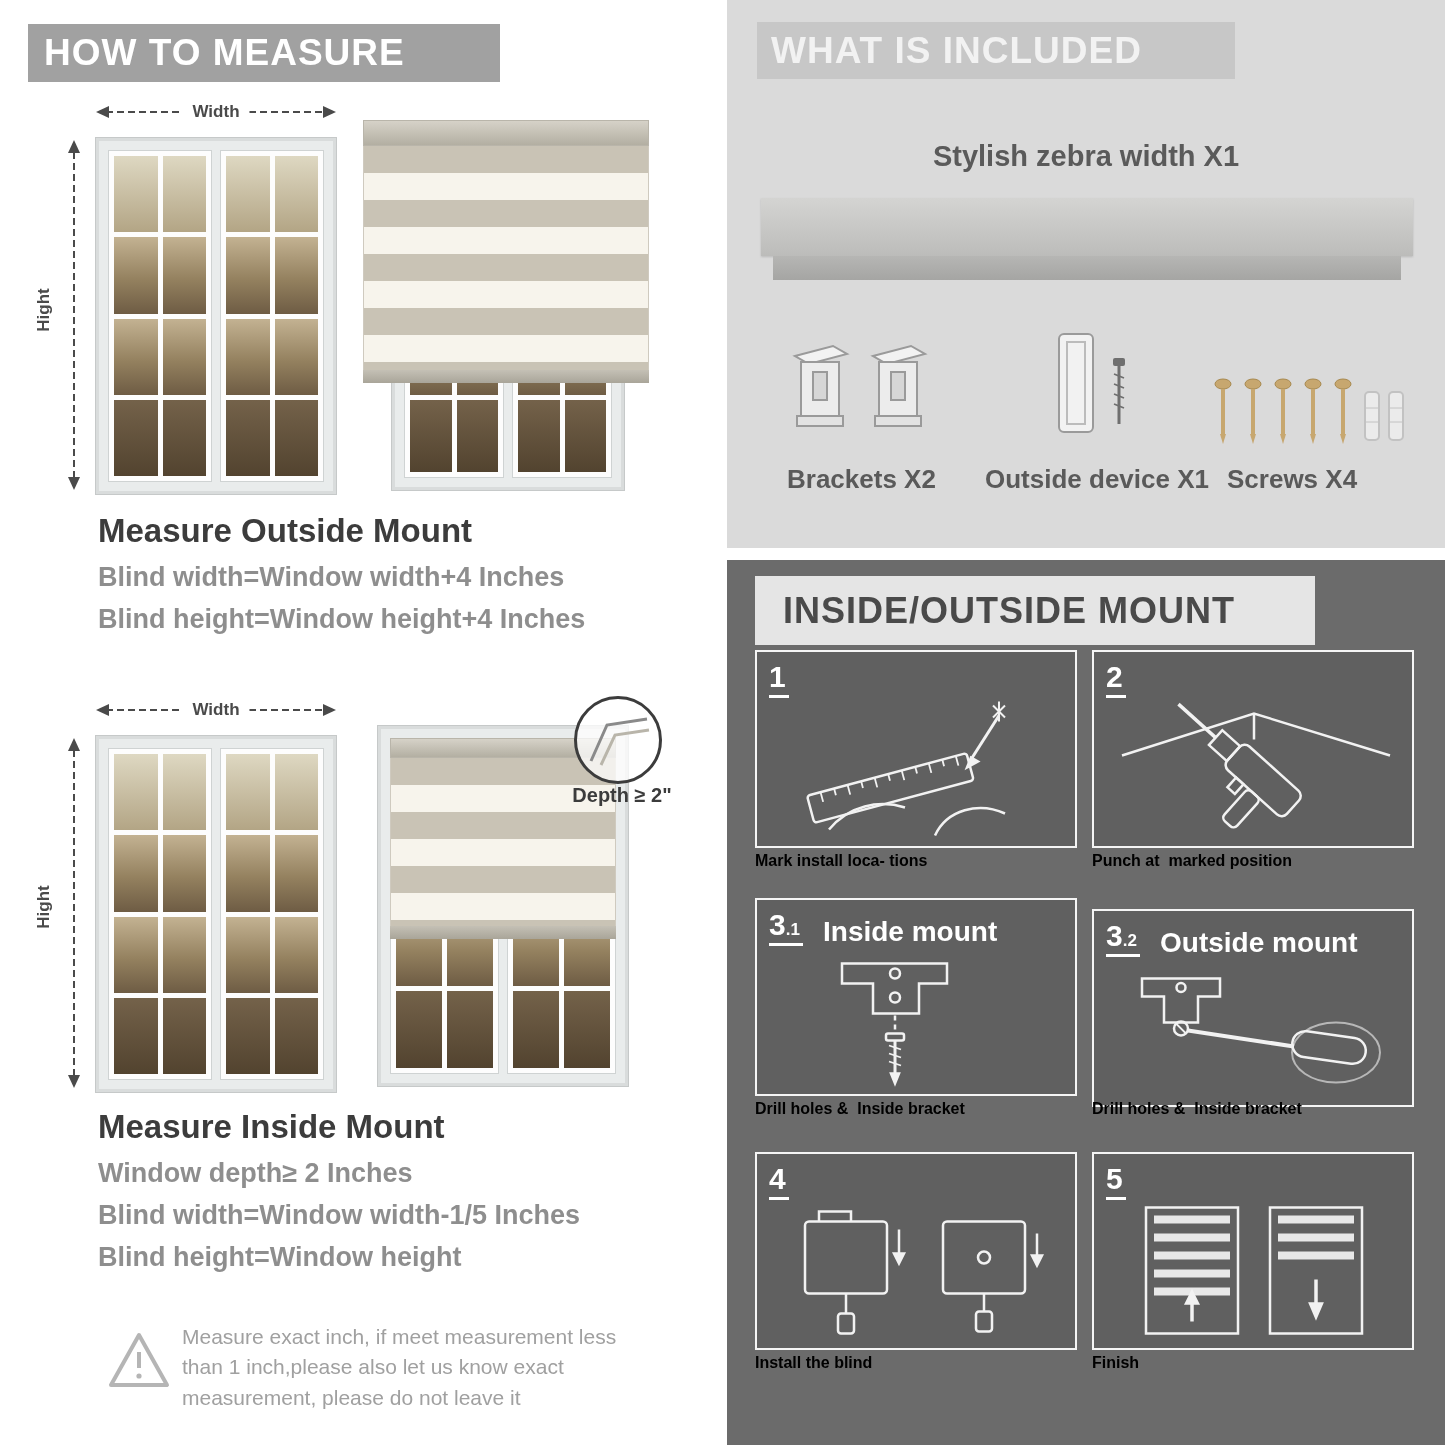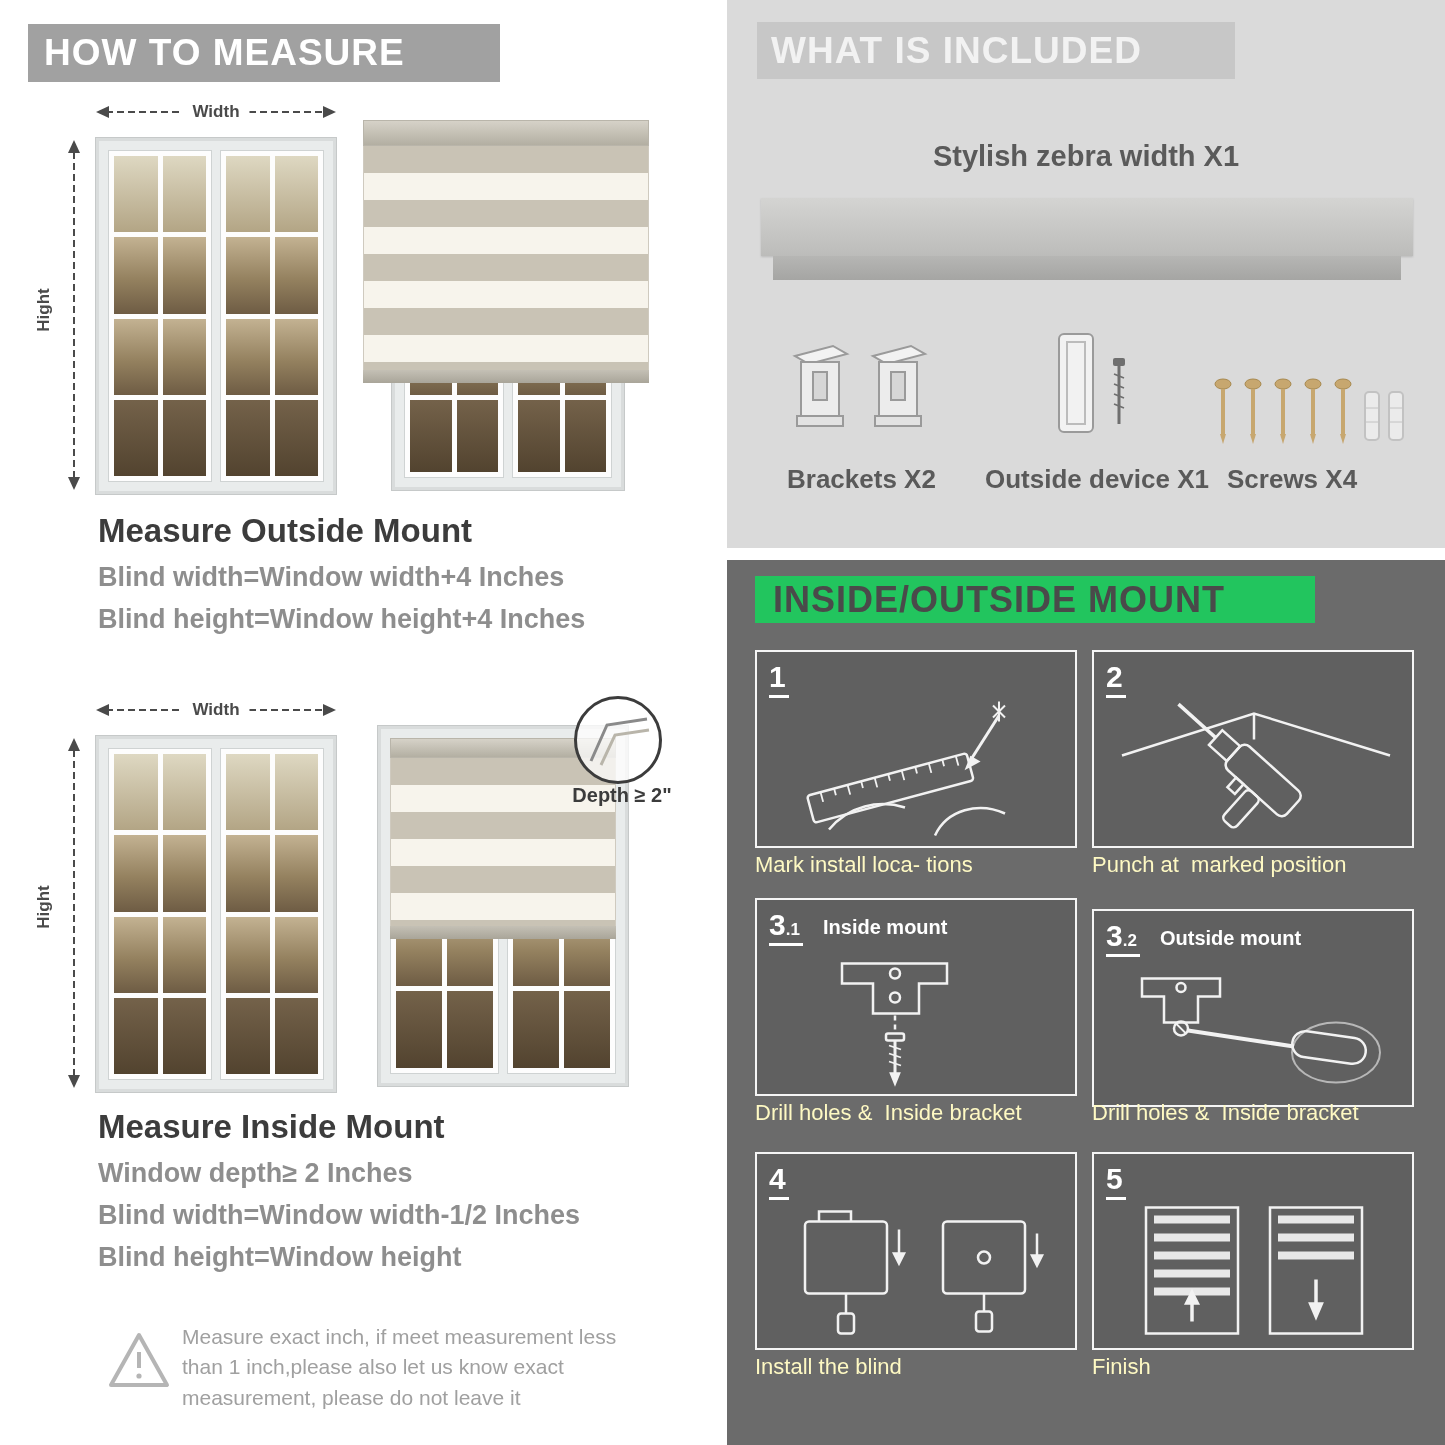--- a/index.html
+++ b/index.html
@@ -48,29 +48,29 @@
   .product-label{position:absolute;left:0;top:140px;width:718px;text-align:center;
     font-size:29px;font-weight:bold;color:#5a5a5a}
   .bar1{position:absolute;left:34px;top:198px;width:652px;height:58px;
     background:linear-gradient(180deg,#d4d4d2,#bcbcba);box-shadow:0 1px 2px rgba(0,0,0,.15)}
   .bar2{position:absolute;left:46px;top:256px;width:628px;height:24px;
     background:linear-gradient(180deg,#b6b6b4,#a5a5a3)}
   .item-label{position:absolute;top:464px;font-size:26px;font-weight:bold;color:#5a5a5a}
 
   
   .mount-panel{left:727px;top:560px;width:718px;height:885px;background:#6b6b6b}
-  .banner-mount{position:absolute;left:28px;top:16px;width:560px;height:47px;background:#22c55e;
-    color:#4a4a4a;font-size:36px;font-weight:bold;letter-spacing:1px;display:flex;align-items:center;padding-left:18px}
+  .banner-mount{position:absolute;left:28px;top:16px;width:560px;height:69px;background:#e5e5e5;
+    color:#4a4a4a;font-size:36px;font-weight:bold;letter-spacing:1px;display:flex;align-items:center;padding-left:28px}
   .step-panel{position:absolute;width:322px;height:198px;background:#606060;border:2px solid #f5f5f5}
   .step-num{position:absolute;left:12px;top:8px;color:#fff;font-size:30px;font-weight:bold;
     border-bottom:3px solid #fff;line-height:1.1;padding:0 3px 2px 0}
   .step-sub{font-size:17px}
-  .step-label{position:absolute;left:66px;top:16px;color:#fff;font-size:20px;font-weight:bold}
+  .step-label{position:absolute;left:66px;top:16px;color:#fff;font-size:28px;font-weight:bold}
   .step-art{position:absolute;left:10px;top:44px;width:300px;height:148px}
-  .step-caption{position:absolute;width:332px;color:#fef9c3;font-size:22px;font-weight:normal;white-space:pre-wrap}
+  .step-caption{position:absolute;width:332px;color:#000000;font-size:16px;font-weight:bold;white-space:pre-wrap}
 
   svg{display:block}
 </style>
 </head>
 <body>
 
 <div class="abs banner-left">HOW TO MEASURE</div>
 
 <div class="measure-h" style="left:96px;top:102px;width:240px">
   <svg width="240" height="20" viewBox="0 0 240 20">
@@ -217,21 +217,21 @@
 <div class="zoom-circle" style="left:574px;top:696px">
   <svg width="82" height="82" viewBox="0 0 82 82">
     <polyline points="14,62 30,26 70,20" fill="none" stroke="#8a8a8a" stroke-width="3"></polyline>
     <polyline points="24,66 38,36 72,31" fill="none" stroke="#b9b5aa" stroke-width="3"></polyline>
   </svg>
 </div>
 <div class="depth-label" style="left:556px;top:784px;width:132px">Depth ≥ 2"</div>
 
 <div class="abs sec-title" style="left:98px;top:1108px">Measure Inside Mount</div>
 <div class="abs formula" style="left:98px;top:1158px">Window depth≥ 2 Inches</div>
-<div class="abs formula" style="left:98px;top:1200px">Blind width=Window width-1/2 Inches</div>
+<div class="abs formula" style="left:98px;top:1200px">Blind width=Window width-1/5 Inches</div>
 <div class="abs formula" style="left:98px;top:1242px">Blind height=Window height</div>
 
 <svg class="abs" style="left:106px;top:1330px" width="66" height="62" viewBox="0 0 66 62">
   <path d="M33 5 L61 55 L5 55 Z" fill="none" stroke="#b5b5b5" stroke-width="4" stroke-linejoin="round"></path>
   <line x1="33" y1="22" x2="33" y2="38" stroke="#b5b5b5" stroke-width="4"></line>
   <circle cx="33" cy="46" r="2.6" fill="#b5b5b5"></circle>
 </svg>
 <div class="note-text" style="left:182px;top:1322px;width:460px">Measure exact inch, if meet measurement less than 1 inch,please also let us know exact measurement, please do not leave it</div>
 
 <div class="abs included-panel">

